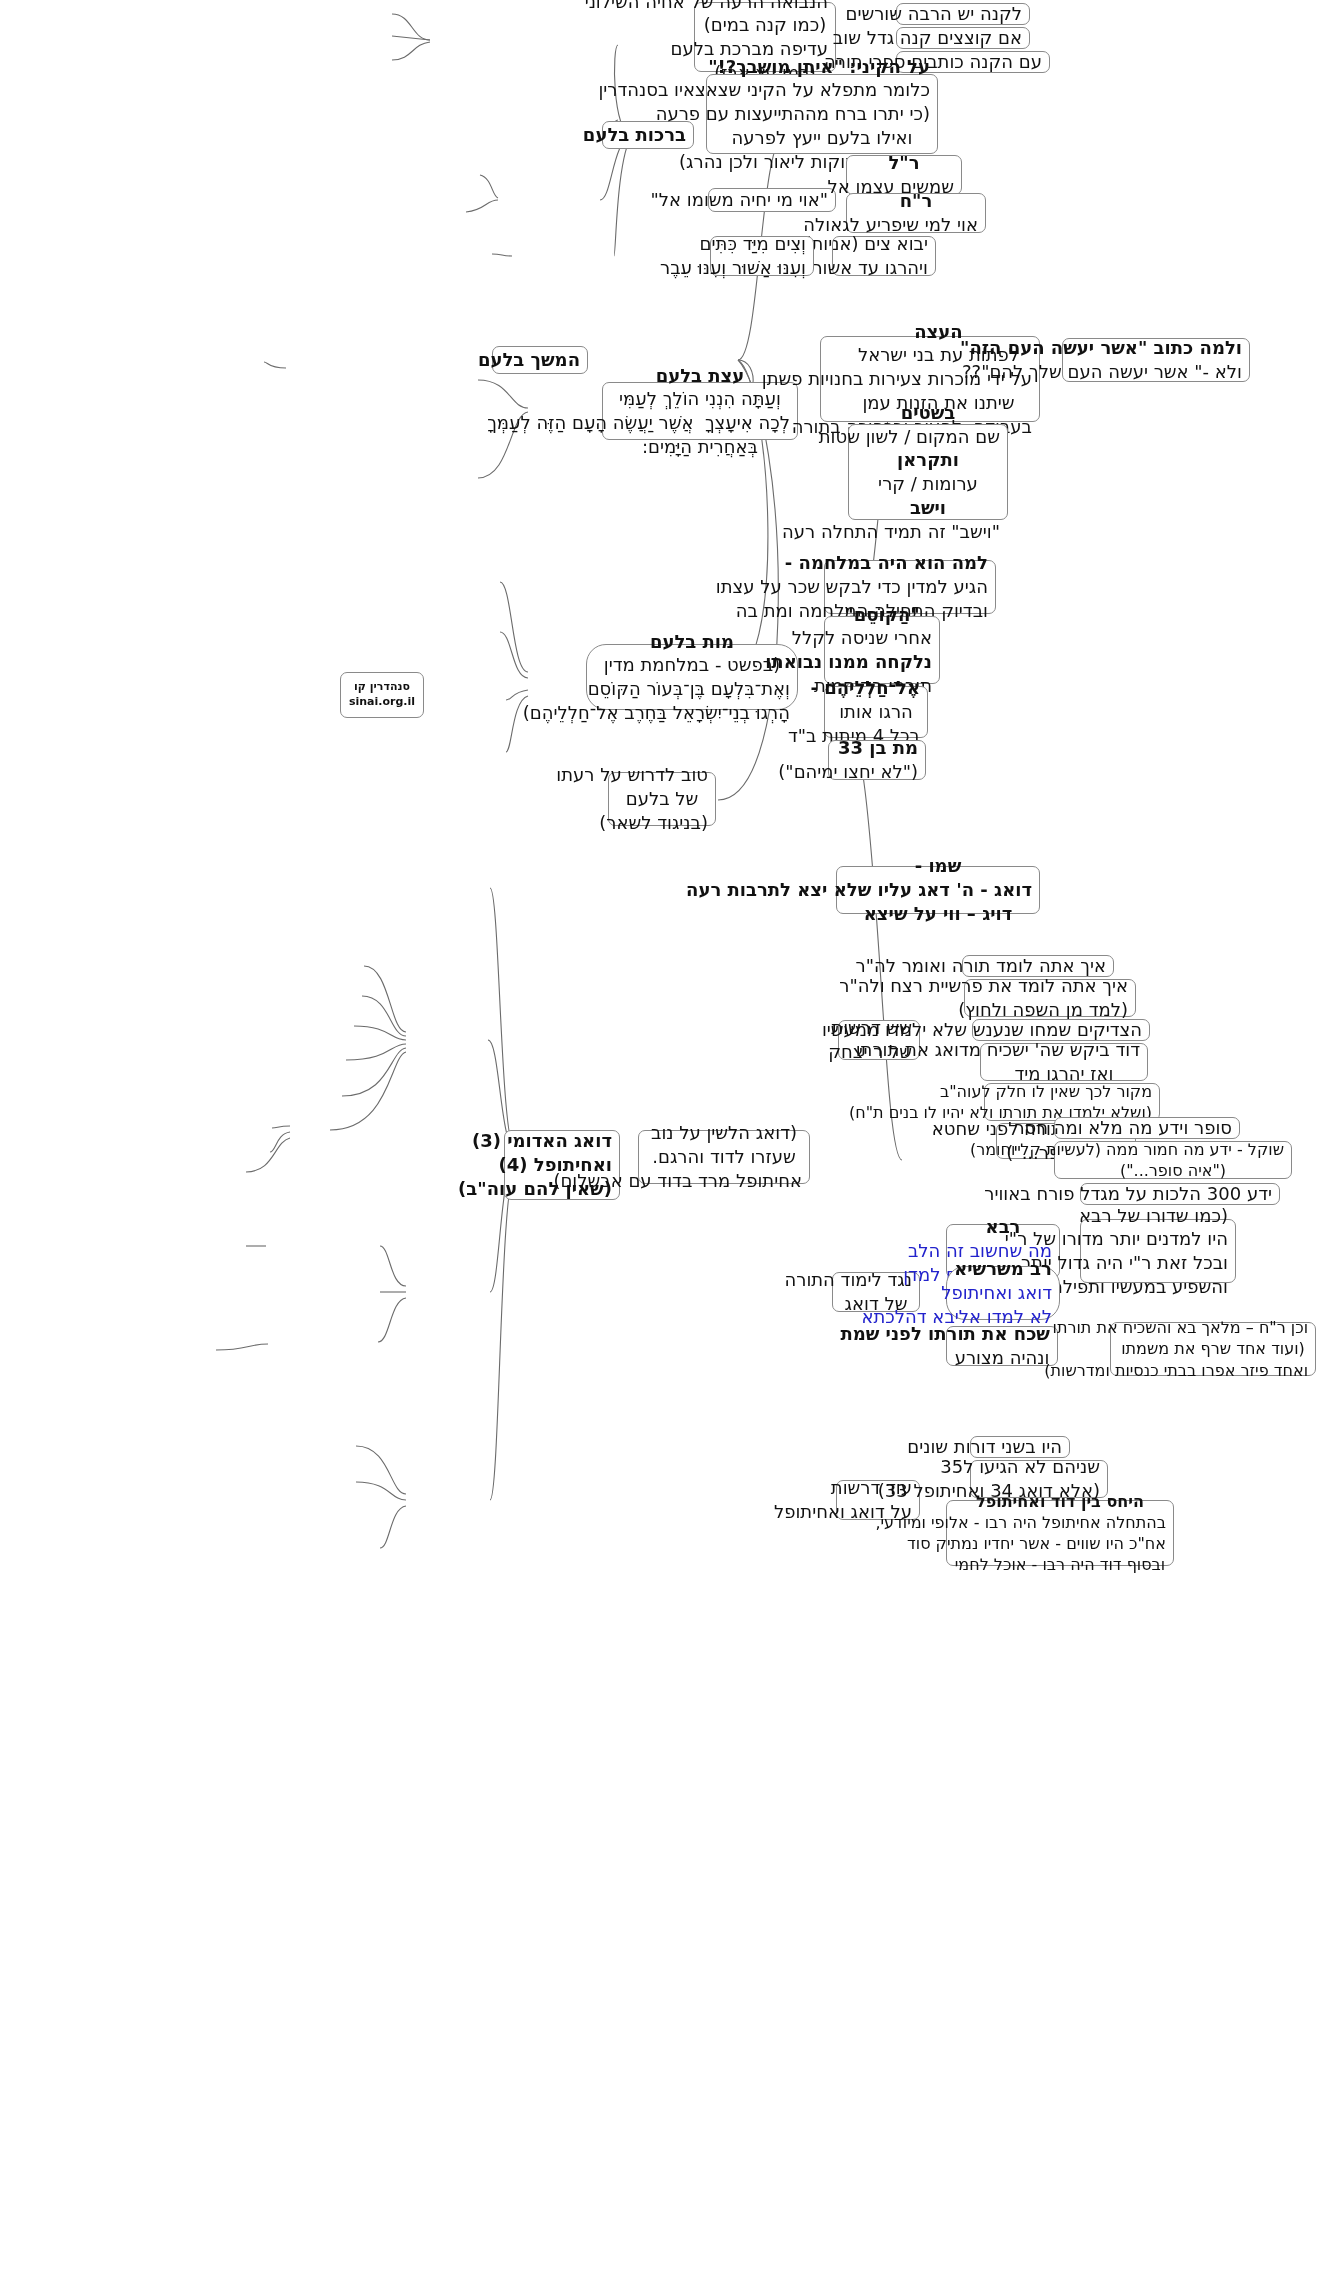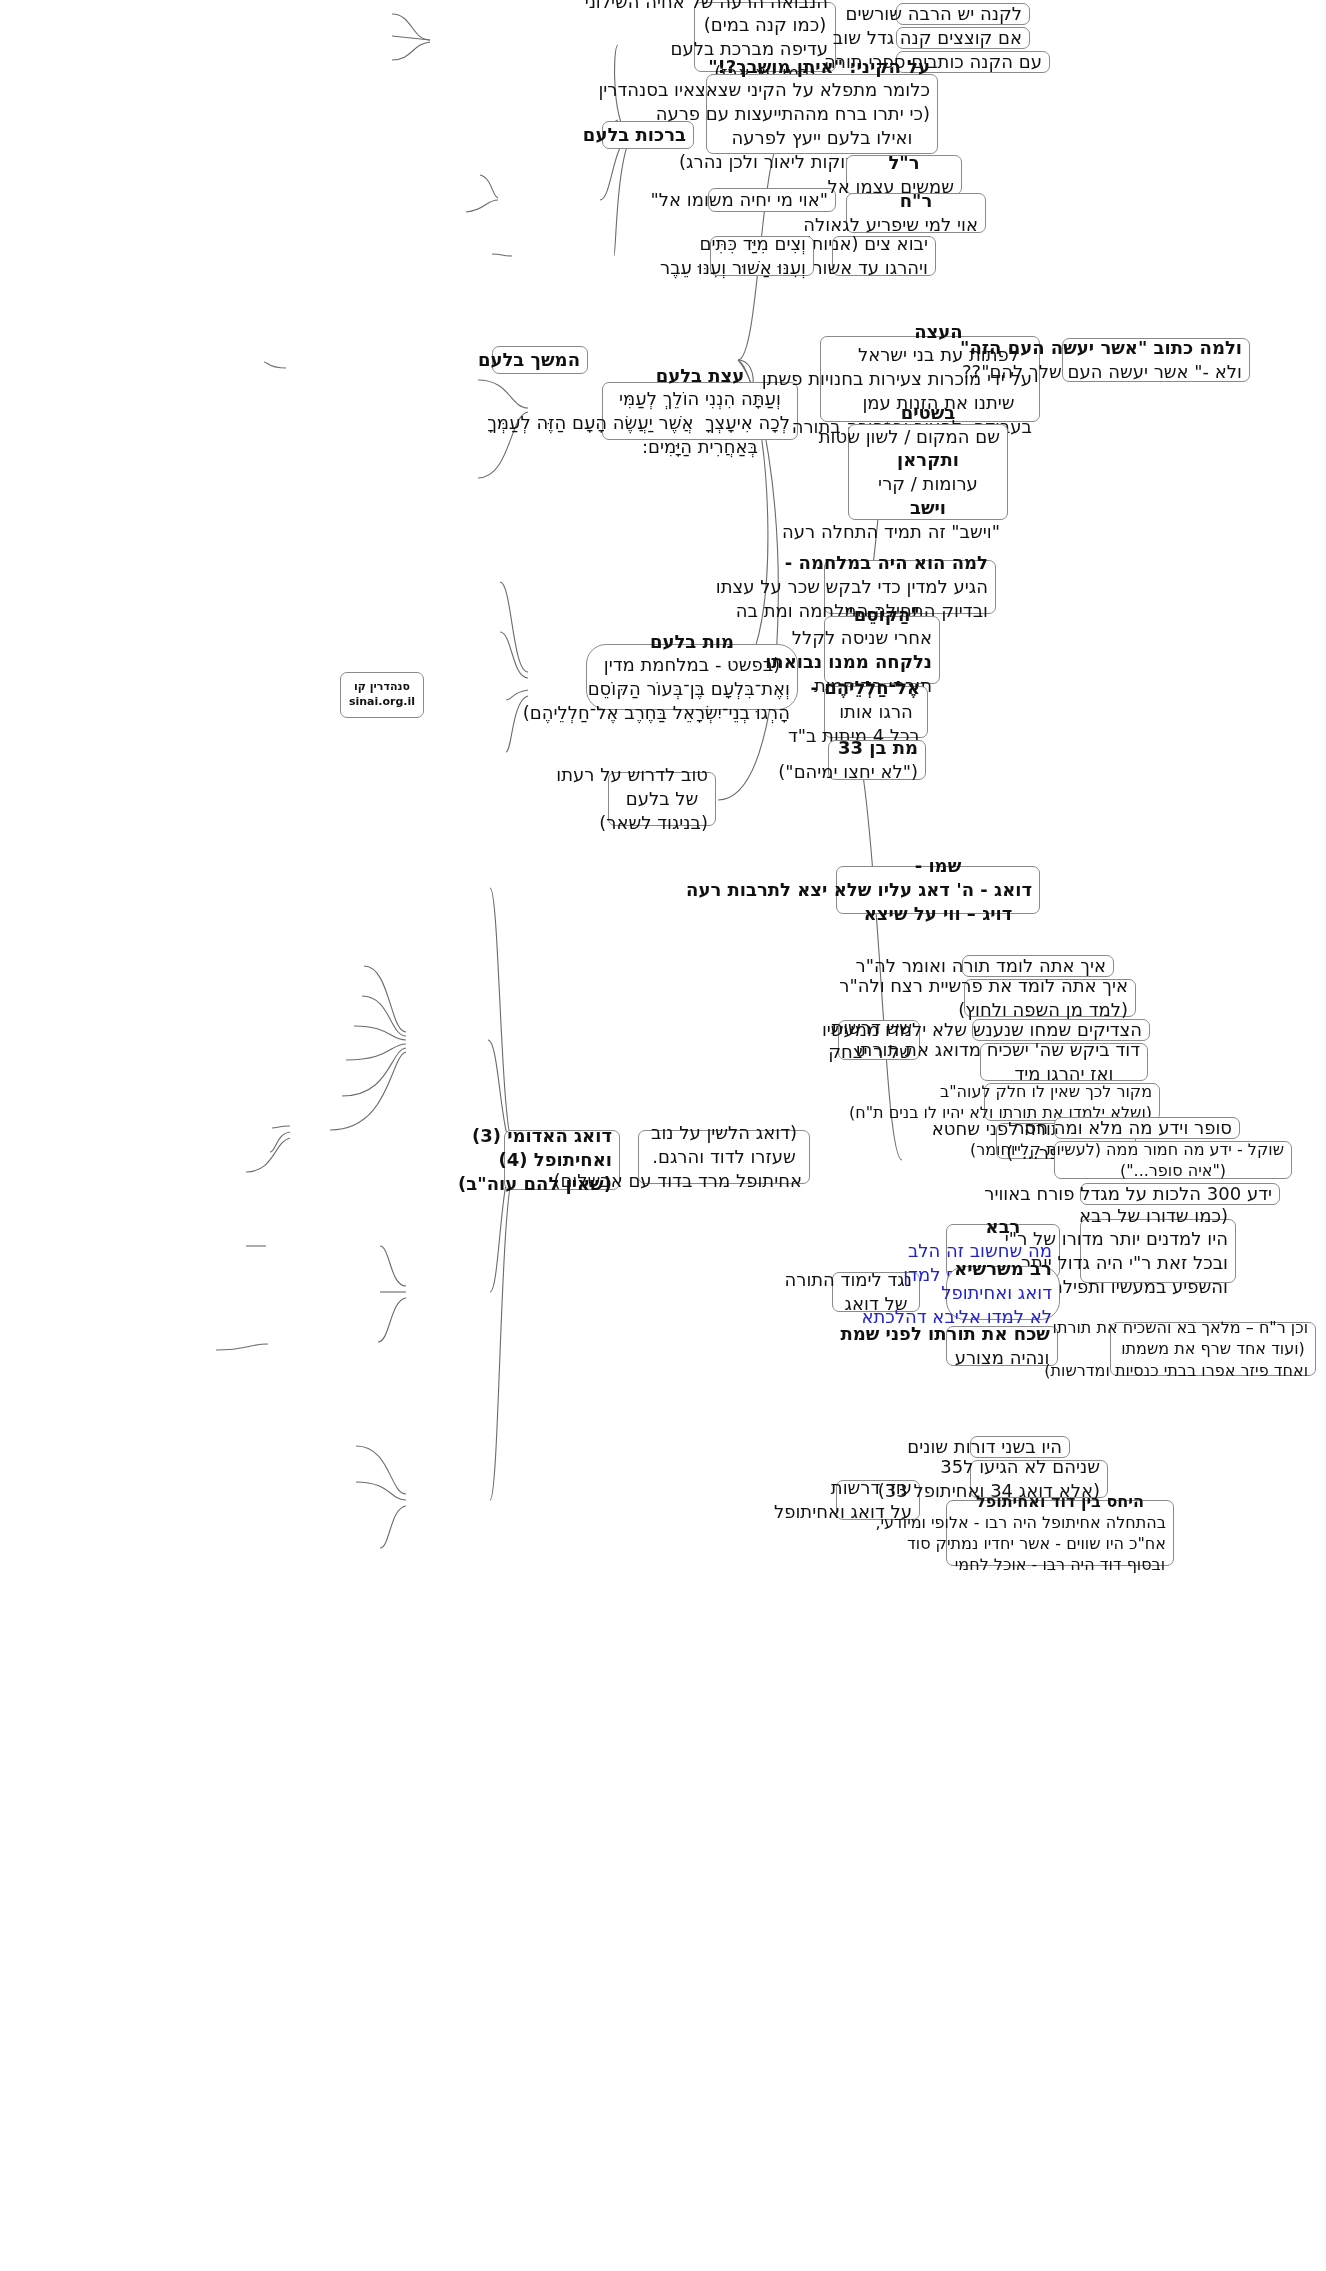--- a/index.html
+++ b/index.html
@@ -145,21 +145,21 @@
   </div>
 
   <div class="node" style="right:738px; top:346px; width:96px; height:28px;">
     <span class="ln b">המשך בלעם</span>
   </div>
 
   <div class="node" style="right:632px; top:121px; width:92px; height:28px;">
     <span class="ln b">ברכות בלעם</span>
   </div>
 
-  <div class="node" style="right:706px; top:1130px; width:116px; height:60px;">
+  <div class="node" style="right:706px; top:1130px; width:116px; height:70px;">
     <span class="ln b">דואג האדומי (3)</span>
     <span class="ln b">ואחיתופל (4)</span>
     <span class="ln b">(שאין להם עוה"ב)</span>
   </div>
 
   <div class="node" style="right:490px; top:2px; width:142px; height:70px;">
     <span class="ln">הנבואה הרעה של אחיה השילוני</span>
     <span class="ln">(כמו קנה במים)</span>
     <span class="ln">עדיפה מברכת בלעם</span>
     <span class="ln">(כמו עץ ארז)</span>

